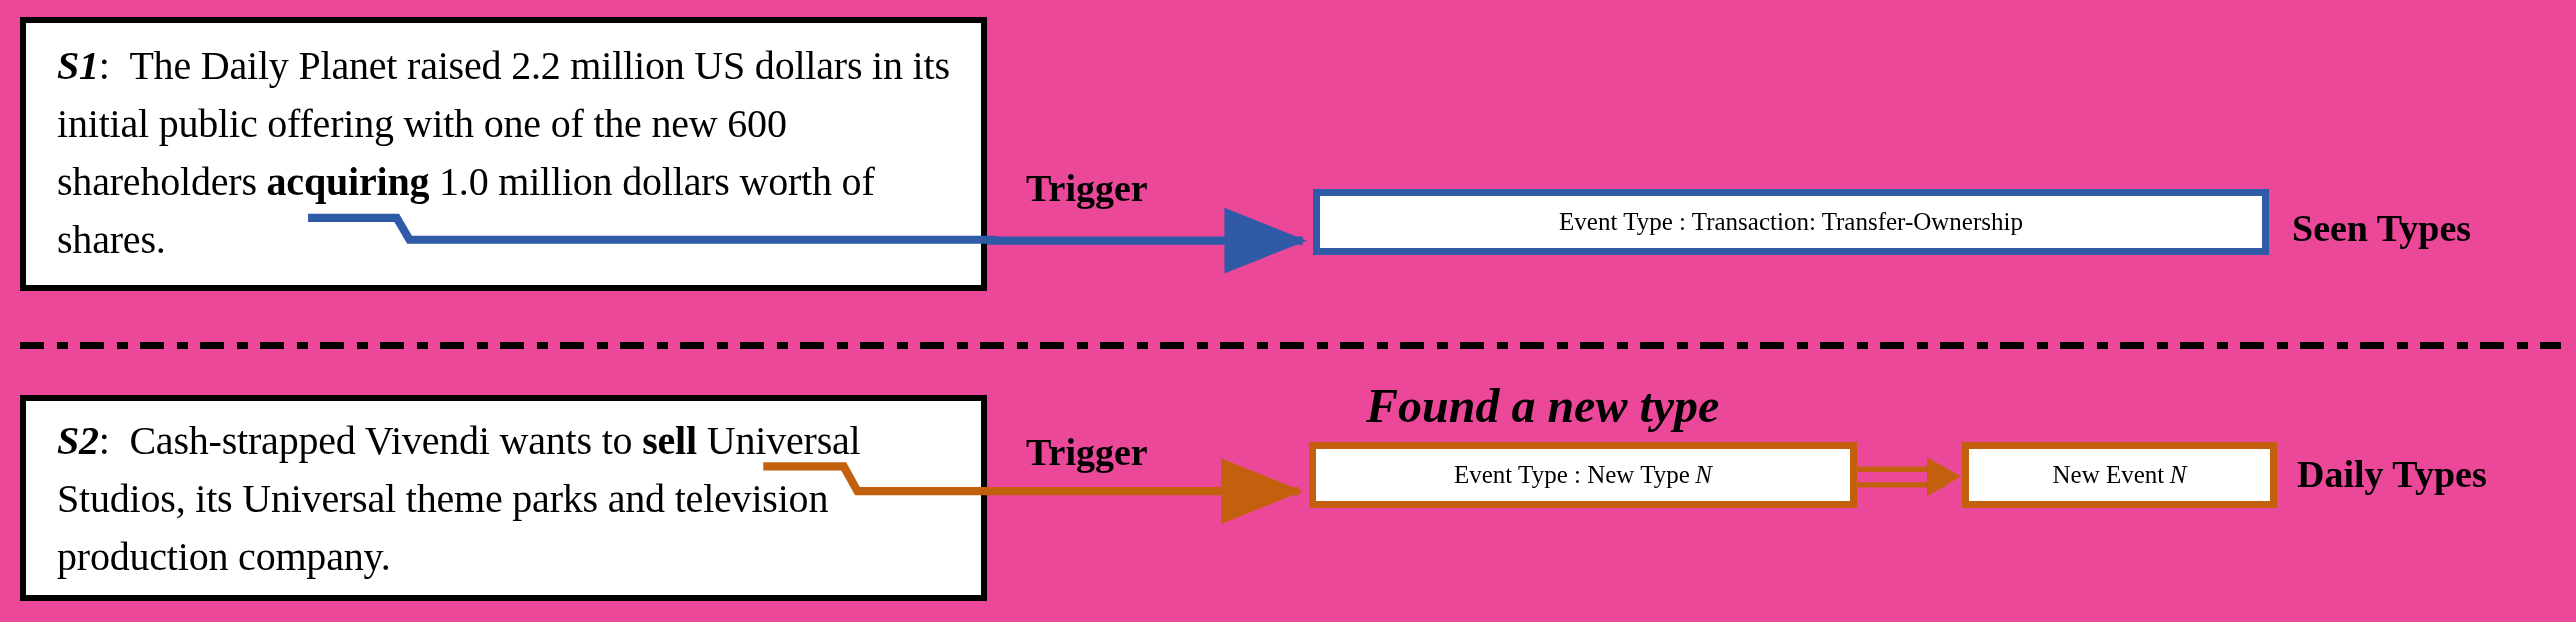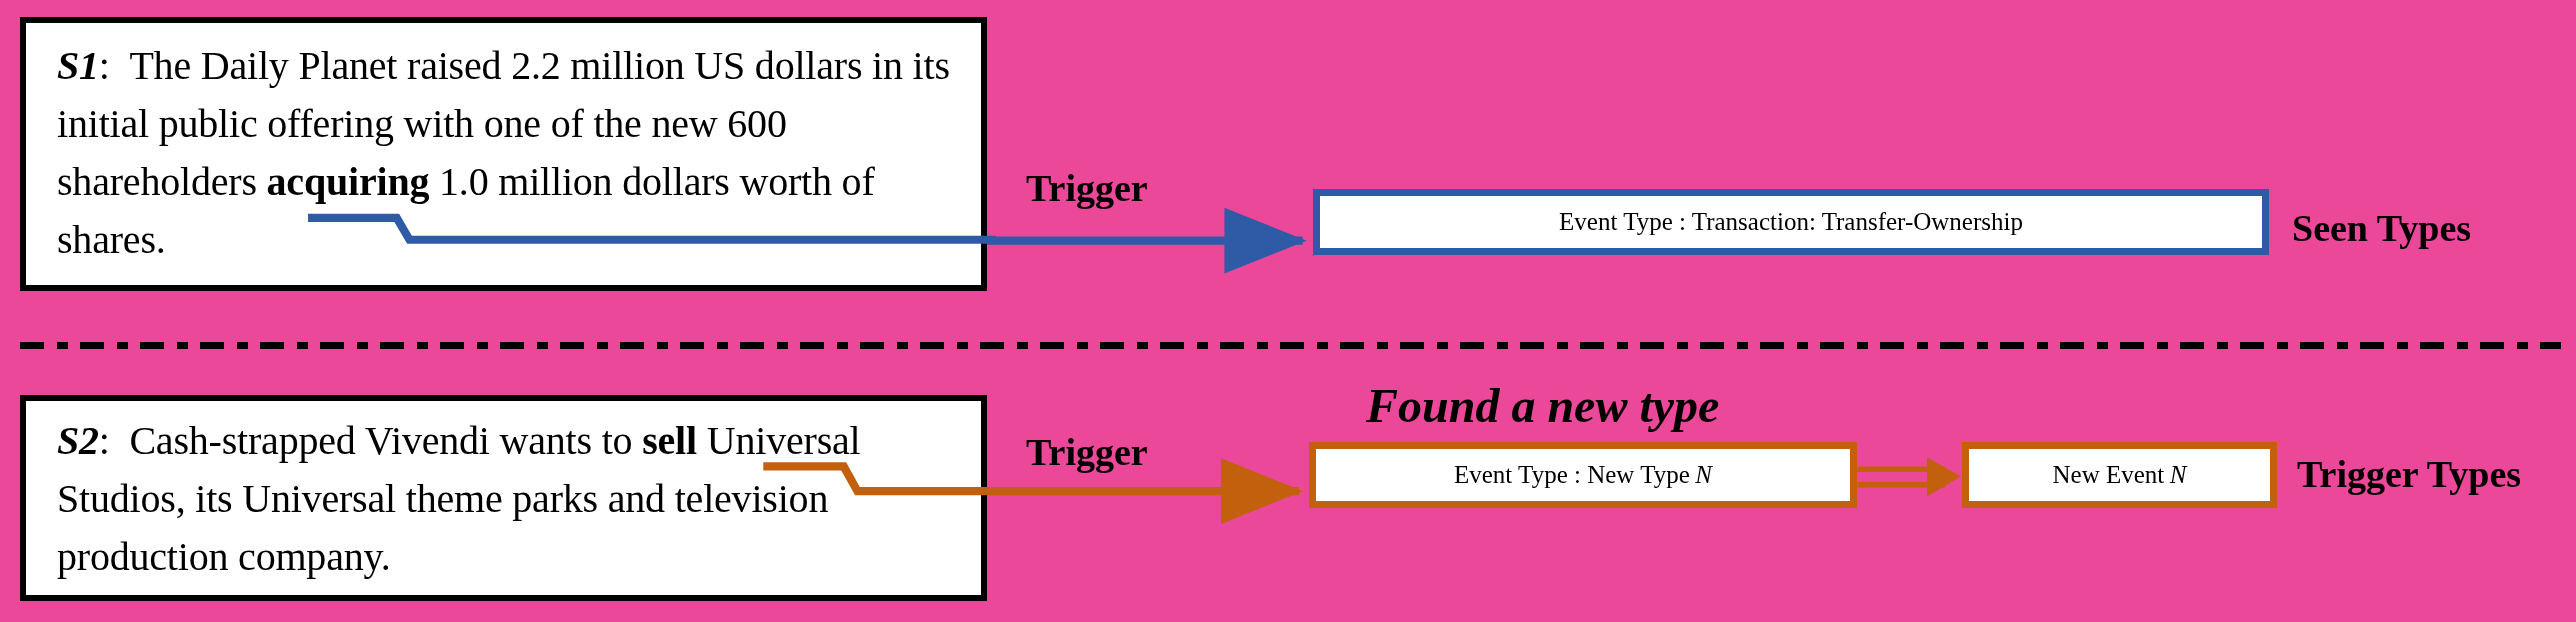--- a/index.html
+++ b/index.html
@@ -154,21 +154,21 @@
   <div class="type-box" id="unseen-type-box">
     <span>Event Type : New Type</span>
       <span class="ital-n">N</span>
   </div>
 
   <div class="type-box" id="new-type-box">
     <span>New Event</span>
       <span class="ital-n">N</span>
   </div>
 
-  <div class="bold-label" id="unseen-types-label">Trigger Types</div>
+  <div class="bold-label" id="unseen-types-label">Daily Types</div>
 
   <svg id="wires" viewBox="0 0 2818 681">
     <defs>
       <marker id="arrow-blue" markerWidth="12" markerHeight="12" refX="9.5" refY="4" orient="auto" markerUnits="strokeWidth">
         <path d="M0,0 L10,4 L0,8 z" fill="#2f5aa6"></path>
       </marker>
       <marker id="arrow-orange" markerWidth="12" markerHeight="12" refX="9.5" refY="4" orient="auto" markerUnits="strokeWidth">
         <path d="M0,0 L10,4 L0,8 z" fill="#c2600e"></path>
       </marker>
       <marker id="arrow-orange-dbl" markerWidth="13" markerHeight="13" refX="7" refY="5" orient="auto" markerUnits="strokeWidth">

